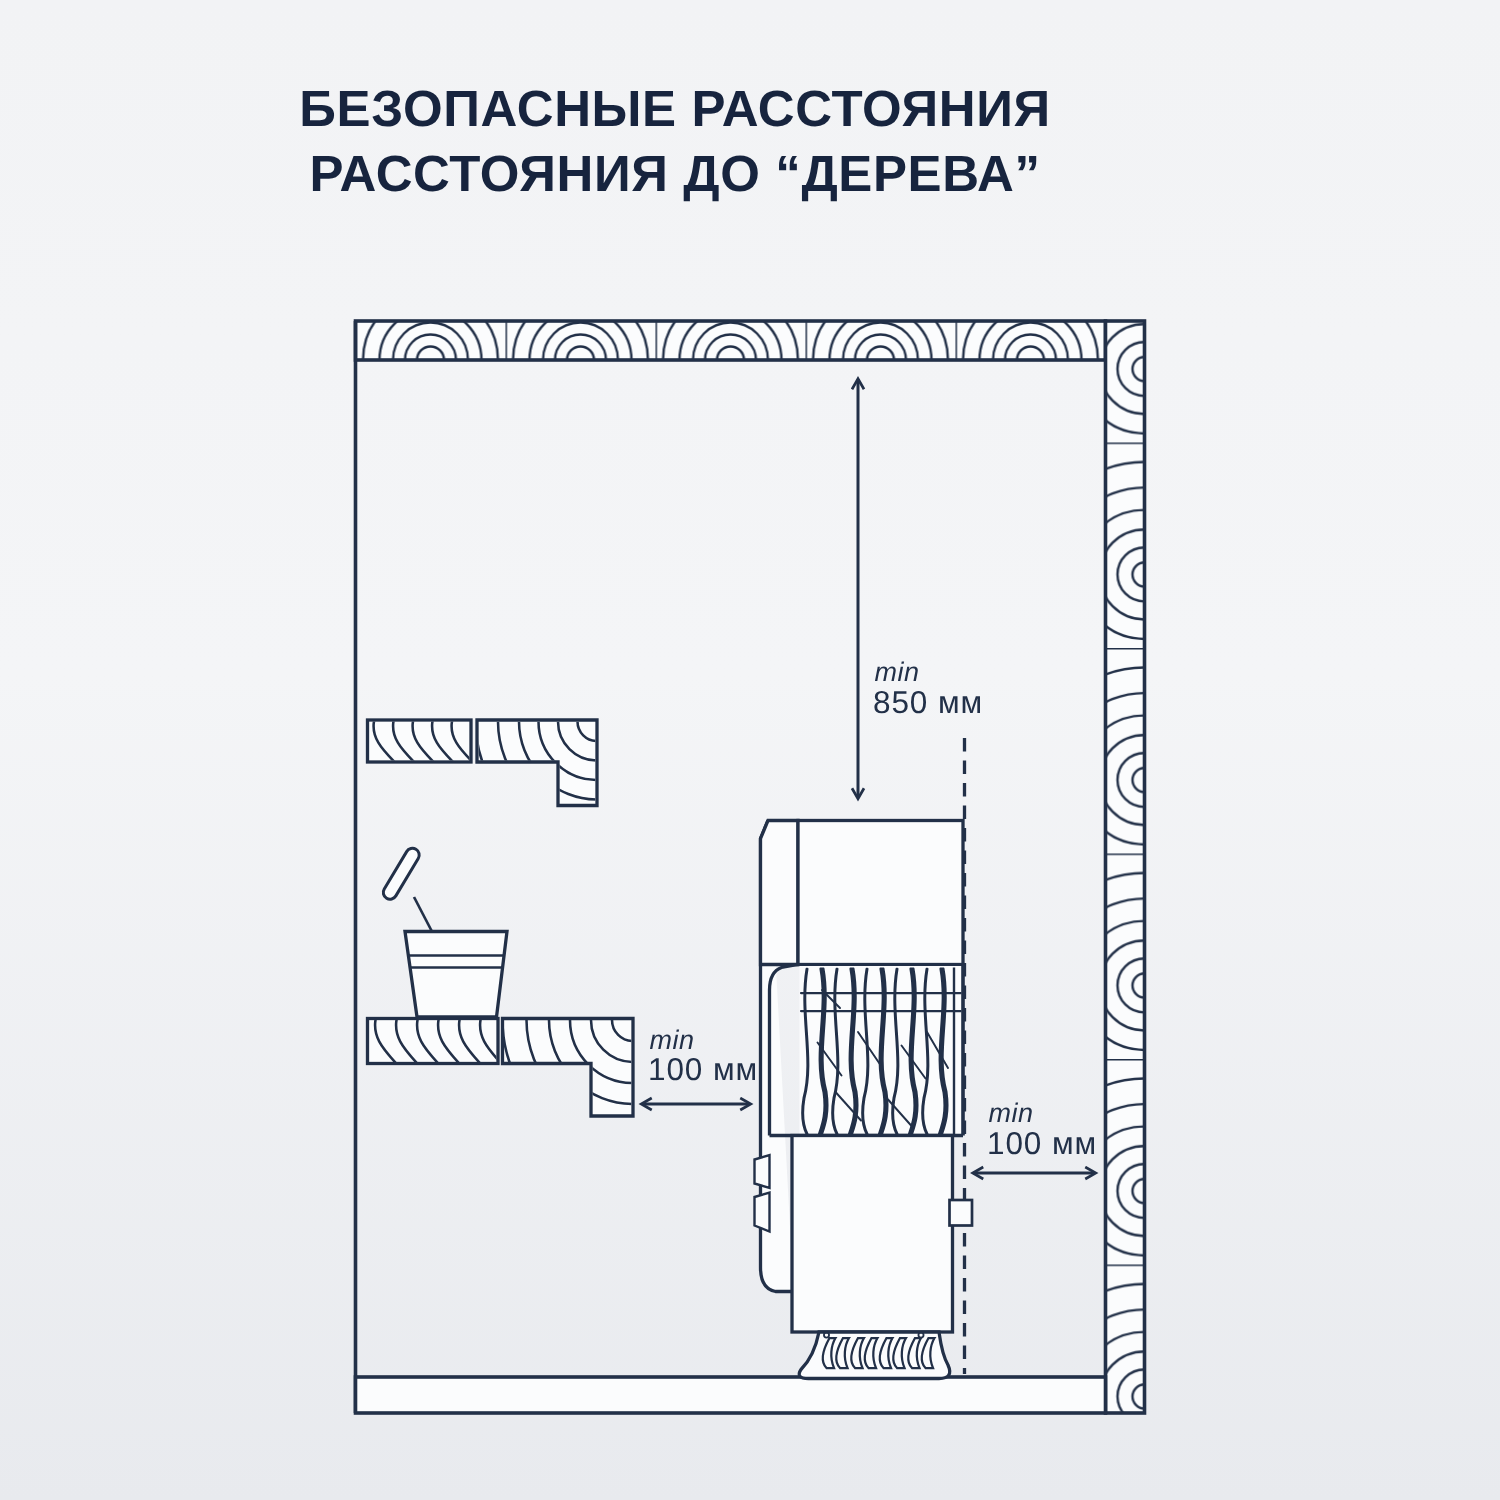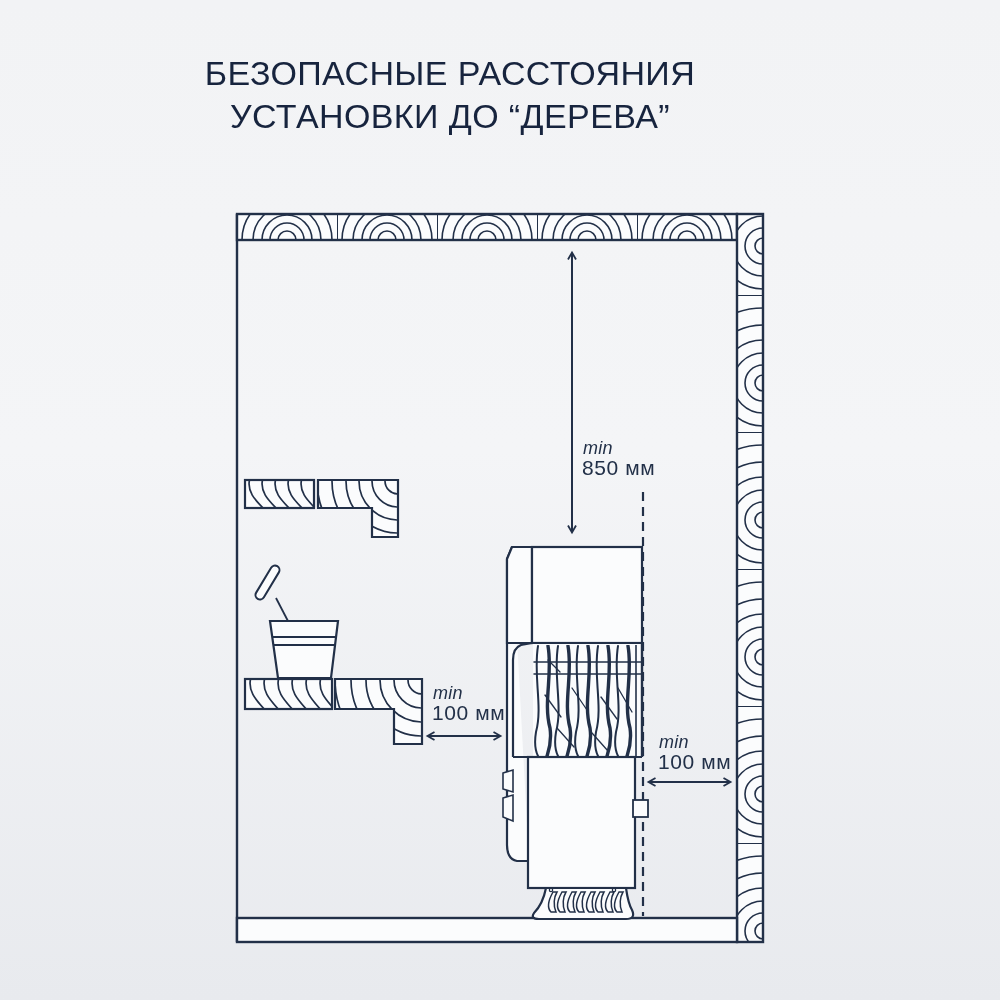--- a/index.html
+++ b/index.html
@@ -11,37 +11,37 @@
   }
   html,body{margin:0;padding:0;}
   .page{
     position:relative;width:1000px;height:1000px;overflow:hidden;
     background:linear-gradient(180deg,var(--bg-top) 0%,#f4f5f7 45%,var(--bg-bottom) 100%);
     font-family:"Liberation Sans",sans-serif;
   }
   .title{
     position:absolute;top:52px;left:0;width:900px;
     text-align:center;color:var(--title-ink);
-    font-size:34px;line-height:43px;font-weight:400;letter-spacing:.4px;
+    font-size:34px;line-height:43px;font-weight:700;letter-spacing:.4px;
     margin:0;
   }
   .title span{display:block;}
   svg.diagram{position:absolute;left:0;top:0;color:var(--ink);}
   .ink{stroke:var(--ink);}
   .lbl-min{font:italic 18px "Liberation Sans",sans-serif;fill:var(--ink);letter-spacing:.3px;}
   .lbl-val{font:21px "Liberation Sans",sans-serif;fill:var(--ink);letter-spacing:.6px;}
 </style>
 </head>
 <body>
 
 <div class="page">
 
   <h1 class="title">
     <span>БЕЗОПАСНЫЕ РАССТОЯНИЯ</span>
-    <span>УСТАНОВКИ ДО “ДЕРЕВА”</span>
+    <span>РАССТОЯНИЯ ДО “ДЕРЕВА”</span>
   </h1>
 
   <svg class="diagram" width="1000" height="1000" viewBox="0 0 1000 1000" fill="none">
     <defs>
       <marker id="ah" markerUnits="userSpaceOnUse" markerWidth="11" markerHeight="11" refX="7.5" refY="5" orient="auto-start-reverse">
         <path d="M1,1 L8,5 L1,9" class="ink" stroke-width="1.8" fill="none"></path>
       </marker>
 
       <pattern id="ceilGrain" patternUnits="userSpaceOnUse" x="237" y="214" width="100" height="26">
         <g class="ink" stroke-width="1.6" fill="none">

